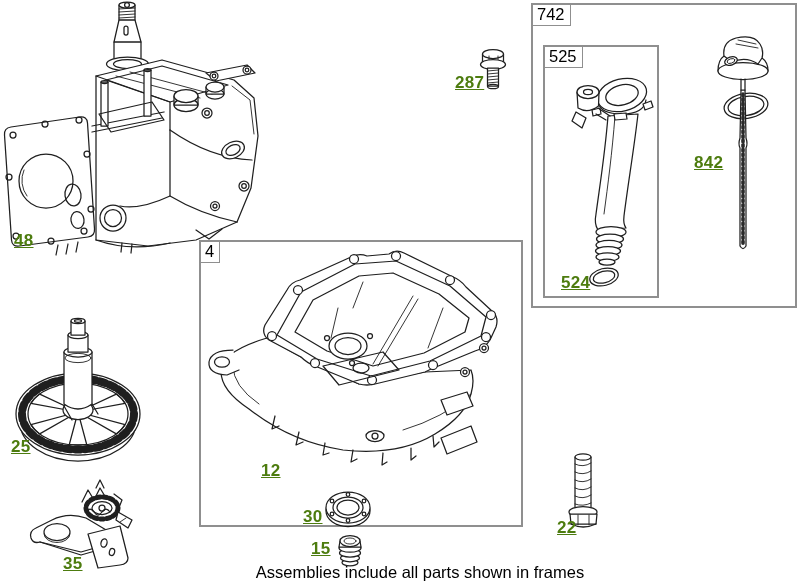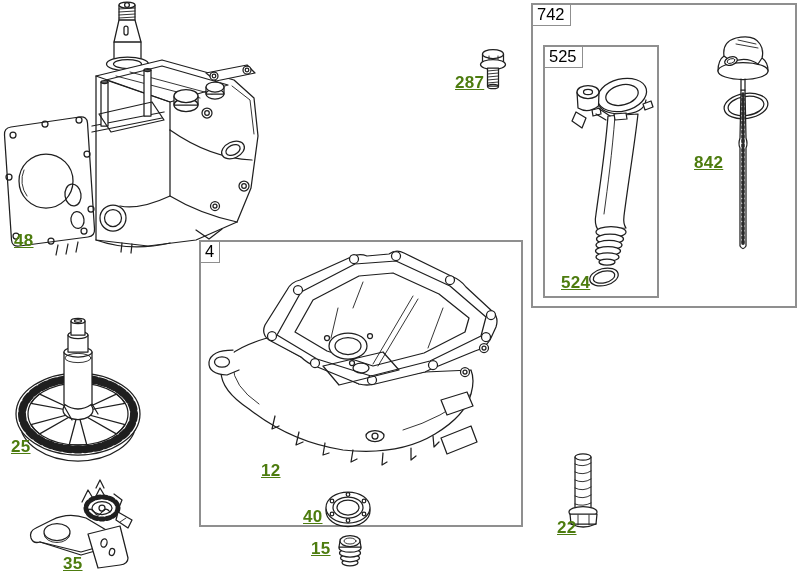--- a/index.html
+++ b/index.html
@@ -219,21 +219,21 @@
     <ellipse class="w" cx="24" cy="17.5" rx="22" ry="15.5"></ellipse>
     <ellipse cx="24" cy="17.5" rx="15" ry="10.5"></ellipse>
     <ellipse cx="24" cy="17.5" rx="11" ry="7.5"></ellipse>
     <circle cx="40" cy="24" r="1.8"></circle>
       <circle cx="24" cy="4.5" r="1.8"></circle>
       <circle cx="8" cy="11" r="1.8"></circle>
     <circle cx="8" cy="24" r="1.8"></circle>
       <circle cx="24" cy="30.5" r="1.8"></circle>
       <circle cx="40" cy="11" r="1.8"></circle>
   </svg>
-  <span class="plabel" style="left:303px; top:507px;">40</span>
+  <span class="plabel" style="left:303px; top:507px;">30</span>
 
   <svg class="part-svg" style="left:334px; top:532px;" width="34" height="36" viewBox="0 0 34 36">
     <ellipse class="w" cx="16" cy="30.5" rx="8" ry="3.4"></ellipse>
     <ellipse class="w" cx="16" cy="26" rx="9.5" ry="3.8"></ellipse>
     <ellipse class="w" cx="16" cy="21" rx="10.5" ry="4"></ellipse>
     <ellipse class="w" cx="16" cy="16" rx="11" ry="4.2"></ellipse>
     <path class="w" d="M6,9 L5,15 L27,15 L26,9 Z"></path>
     <ellipse class="w" cx="16" cy="9" rx="10" ry="5.5"></ellipse>
     <ellipse class="thin" cx="16" cy="9" rx="6" ry="3"></ellipse>
   </svg>
@@ -303,14 +303,15 @@
     <path class="w" d="M29,9 L45,9 L45,60 L29,60 Z"></path>
     <ellipse class="w" cx="37" cy="9" rx="8" ry="3.2"></ellipse>
     <path class="thin" d="M29,16 Q37,20 45,15 M29,24 Q37,28 45,23 M29,32 Q37,36 45,31 M29,40 Q37,44 45,39 M29,48 Q37,52 45,47 M29,56 Q37,59 45,55"></path>
     <ellipse class="w" cx="37" cy="64" rx="14" ry="5.5"></ellipse>
     <path class="w" d="M24,66 L25,76 L50,76 L51,66 Z"></path>
     <path class="thin" d="M32,67 L32,77 M43,67 L43,77"></path>
     <path d="M25,76 Q37,82 50,76"></path>
   </svg>
   <span class="plabel" style="left:549px; top:518px;margin-left:8px;">22</span>
 
+  <div id="caption">Assemblies include all parts shown in frames</div>
 
 </div>
 
 </body></html>

